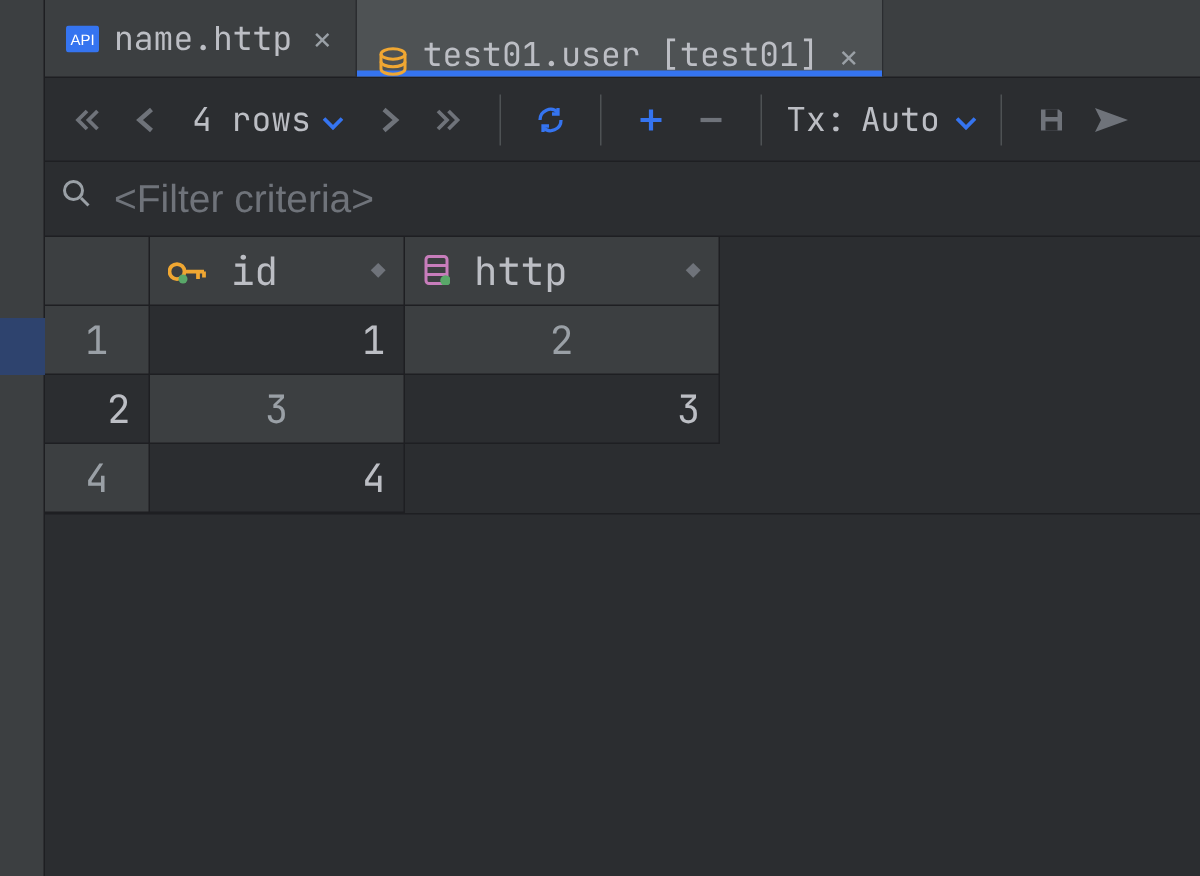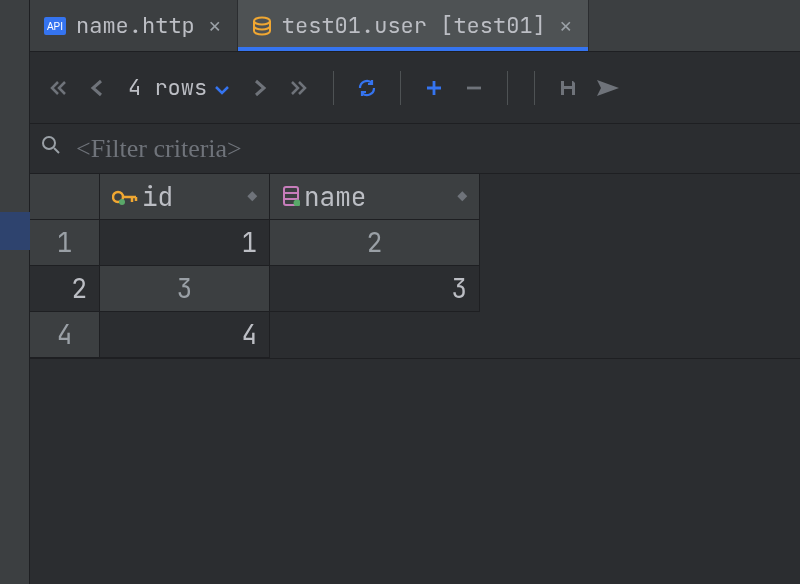--- a/index.html
+++ b/index.html
@@ -33,26 +33,27 @@
     display: flex; align-items: center;
     padding: 0 12px 0 14px;
     gap: 10px;
     border-right: 1px solid #2b2d30;
     color: #bcbec4;
     font-size: 22px;
   }
   .tab.active {
     background: #4e5254;
     box-shadow: inset 0 -4px 0 #3574f0;
+    align-items: flex-end;
   }
   .tab .icon { display: inline-flex; }
   .tab .close { color: #9aa0a6; font-size: 20px; padding: 0 4px; }
   
   .toolbar {
-    height: 72px;
+    height: 56px;
     display: flex;
     align-items: center;
     padding: 0 10px;
     gap: 6px;
     background: #2b2d30;
     border-bottom: 1px solid #1e1f22;
   }
   .tbtn {
     display: inline-flex; align-items: center; justify-content: center;
     width: 34px; height: 34px;
@@ -72,21 +73,21 @@
     display: flex; align-items: center;
     gap: 14px;
     padding: 0 10px;
     background: #2b2d30;
     border-bottom: 1px solid #1e1f22;
     font-family: "JetBrains Mono", Consolas, monospace;
   }
   .filterbar input {
     flex: 1; background: transparent; border: none; outline: none;
     color: #bef264; font-size: 26px;
-    font-family: Liberation Serif, serif;
+    font-family: Liberation Sans, sans-serif;
   }
   .filterbar input::placeholder { color: #6f737a; }
   
   .grid {
     display: grid;
     grid-template-columns: 70px 170px 210px;
     font-size: 26px;
     font-family: "JetBrains Mono", Consolas, monospace;
     border-bottom: 1px solid #1e1f22;
   }
@@ -95,21 +96,21 @@
     height: 46px;
     padding: 0 12px;
     border-right: 1px solid #1e1f22;
     border-bottom: 1px solid #1e1f22;
   }
   .hcell {
     background: #3c3f41;
     justify-content: space-between;
     color: #bcbec4;
   }
-  .hcell .label { display: inline-flex; align-items: flex-end; gap: 4px; }
+  .hcell .label { display: inline-flex; align-items: flex-end; gap: 16px; }
   .hcell .sort { color: #6f737a; font-size: 16px; }
   .rownum {
     background: #3c3f41;
     justify-content: center;
     color: #9aa0a6;
   }
   .rcell { background: #2b2d30; color: #bcbec4; }
   .rcell.num { justify-content: flex-end; }
   .grid .corner { background: #3c3f41; }
   .data-area { flex: 1; background: #2b2d30; }
@@ -188,20 +189,29 @@
       <svg width="20" height="20" viewBox="0 0 20 20">
           <path d="M10 3v14M3 10h14" stroke="#3574f0" stroke-width="2.8"></path>
         </svg>
     </span>
     <span class="tbtn dim">
       <svg width="20" height="20" viewBox="0 0 20 20">
           <path d="M3 10h14" stroke="#6f737a" stroke-width="2.8"></path>
         </svg>
     </span>
     <span class="vsep"></span>
+    <span class="tx">
+      <span>Tx:</span>
+      <span>Auto</span>
+      <span>
+        <svg width="14" height="10" viewBox="0 0 14 10">
+            <path d="M1 2l6 6 6-6" stroke="#3574f0" stroke-width="2.5" fill="none"></path>
+          </svg>
+      </span>
+    </span>
     <span class="vsep"></span>
     <span class="tbtn dim">
       <svg width="20" height="20" viewBox="0 0 20 20">
           <path d="M3 3h12l2 2v12H3z" fill="#6f737a"></path>
           <rect x="6" y="3" width="8" height="5" fill="#2b2d30"></rect>
           <rect x="6" y="11" width="8" height="6" fill="#2b2d30"></rect>
         </svg>
     </span>
     <span class="tbtn dim">
       <svg width="26" height="20" viewBox="0 0 26 20">
@@ -239,21 +249,21 @@
       </div>
       <div class="hcell">
         <span class="label">
           <span>
             <svg width="18" height="20" viewBox="0 0 18 20">
                 <rect x="2" y="1" width="14" height="18" rx="2" fill="none" stroke="#c77dbb" stroke-width="2"></rect>
                 <path d="M2 7h14M2 13h14" stroke="#c77dbb" stroke-width="2"></path>
                 <circle cx="15" cy="17" r="3.5" fill="#59a869"></circle>
               </svg>
           </span>
-          <span>name</span>
+          <span>http</span>
         </span>
         <span class="sort">◆</span>
       </div>
 
       <div class="rownum">1</div>
       <div class="rcell num">1</div>
 
       <div class="rownum">2</div>
       <div class="rcell num">2</div>
 

